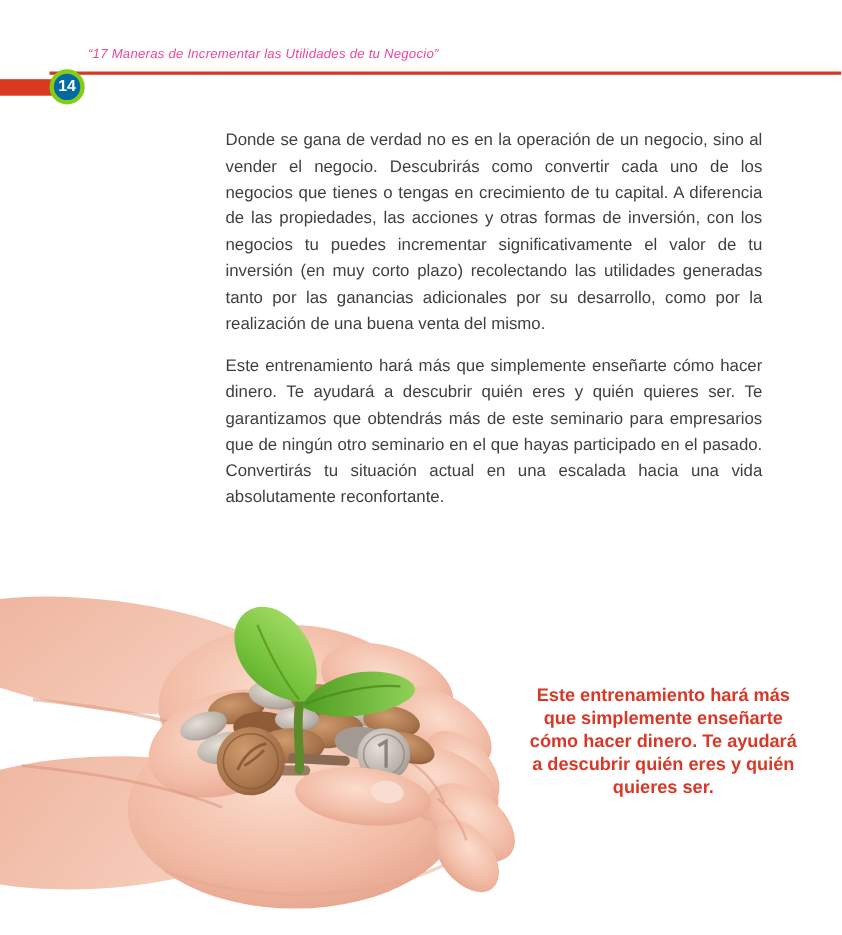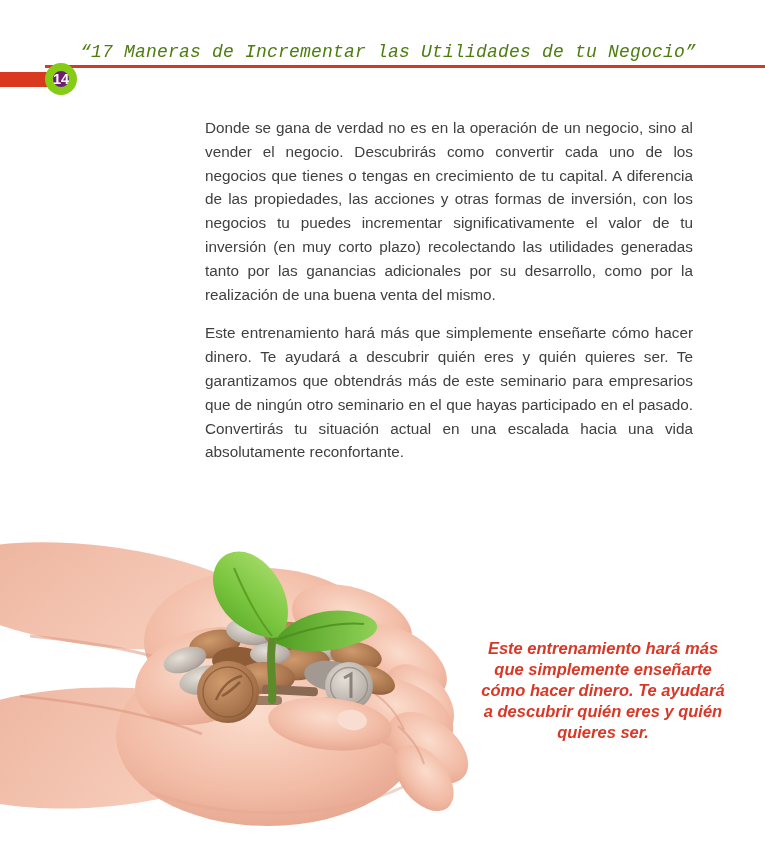--- a/index.html
+++ b/index.html
@@ -2,50 +2,50 @@
 <html><head>
 <meta charset="utf-8">
 <style>
   html,body{margin:0;padding:0;}
   body{
     width:765px;height:850px;background:#ffffff;position:relative;overflow:hidden;
     font-family:"Liberation Sans", sans-serif;
   }
   .header-title{
     position:absolute;left:80px;top:42px;
-    font-style:italic;font-size:18px;letter-spacing:.2px;
-    color:#4d7c0f;white-space:nowrap;z-index:3;font-family:Liberation Mono, monospace;
+    font-style:italic;font-size:12px;letter-spacing:.2px;
+    color:#ec4899;white-space:nowrap;z-index:3;
   }
   .header-rule{
     position:absolute;left:45px;top:65px;width:720px;height:2.5px;
     background:#d43a26;z-index:2;
   }
   .page-bar{
     position:absolute;left:0;top:71.5px;width:64px;height:15px;
     background:#d8391f;z-index:2;
   }
   .page-badge{
     position:absolute;left:45px;top:63px;width:32px;height:32px;
-    box-sizing:border-box;border:8px solid #84cc16;border-radius:50%;
-    background:#701a75;color:#ffffff;font-weight:bold;font-size:14.5px;
+    box-sizing:border-box;border:4px solid #84cc16;border-radius:50%;
+    background:#0369a1;color:#ffffff;font-weight:bold;font-size:14.5px;
     display:flex;align-items:center;justify-content:center;z-index:4;
   }
   .body-col{
     position:absolute;left:205px;top:116px;width:488px;
     color:#3f3f3f;font-size:15.3px;line-height:23.8px;text-align:justify;
     z-index:2;
   }
   .body-col p{margin:0 0 15px 0;}
   .photo{
     position:absolute;left:0;top:524px;width:482px;height:316px;z-index:1;
   }
   .pull-quote{
     position:absolute;left:478px;top:622px;width:250px;
-    text-align:center;color:#d93827;font-weight:bold;font-style:italic;
-    font-size:16.5px;line-height:21px;white-space:pre-line;z-index:2;margin-top:16px;
+    text-align:center;color:#d93827;font-weight:bold;
+    font-size:16.5px;line-height:21px;white-space:pre-line;z-index:2;
   }
 </style>
 </head>
 <body>
 
 <div class="header-title">“17 Maneras de Incrementar las Utilidades de tu Negocio”</div>
 <div class="header-rule"></div>
 <div class="page-bar"></div>
 <div class="page-badge">
   <span>14</span>

